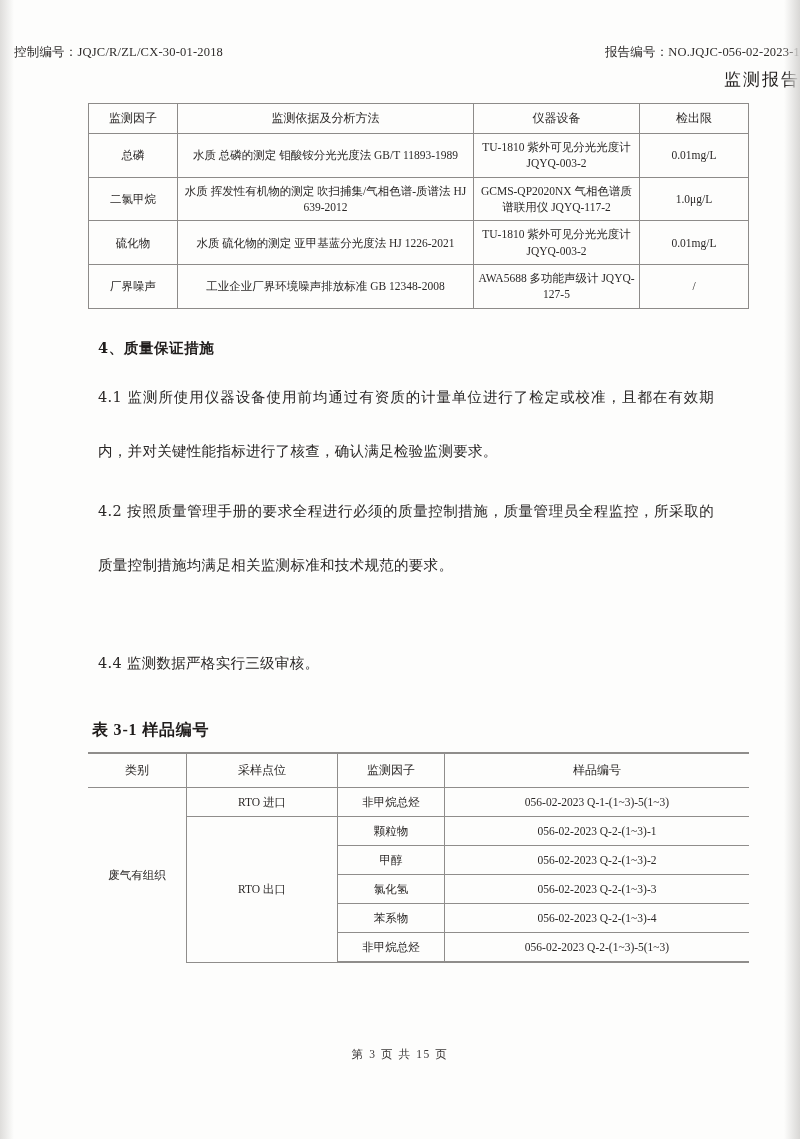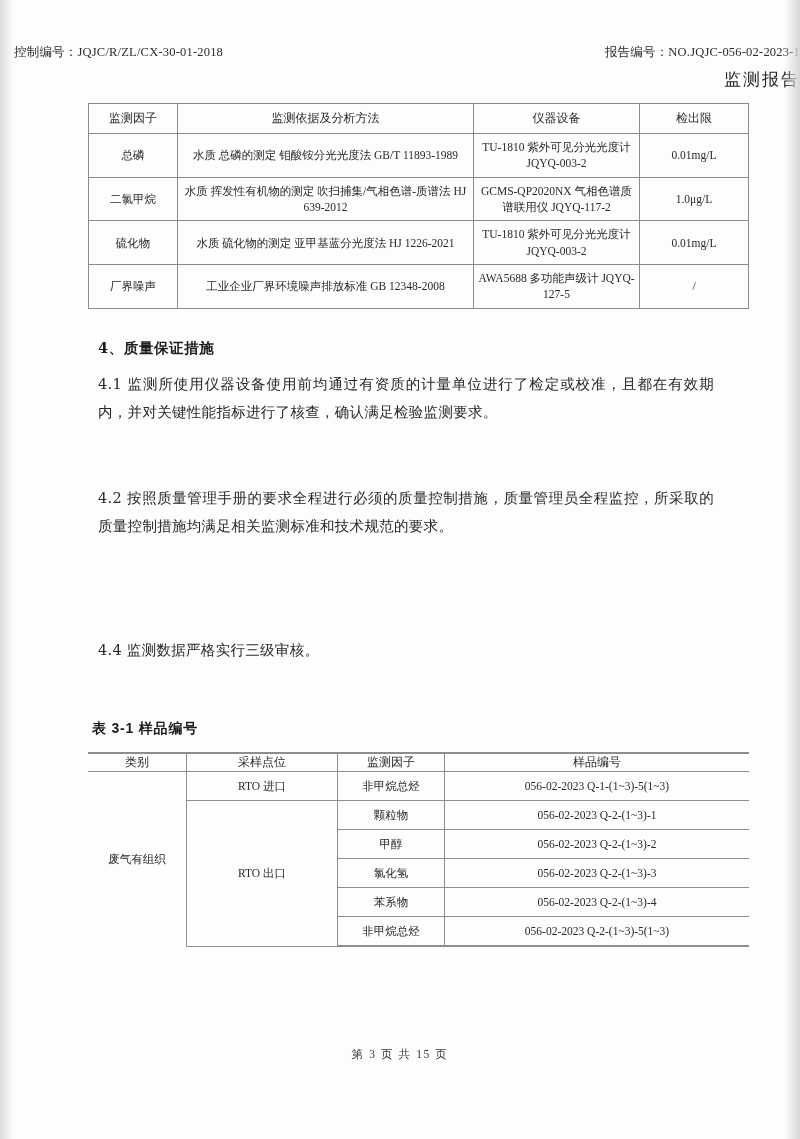--- a/index.html
+++ b/index.html
@@ -112,33 +112,33 @@
     margin: 0;
     font-size: 14.5px;
     font-weight: bold;
     letter-spacing: .6px;
     color: #1f1c1b;
     font-family: "DejaVu Serif", "Liberation Serif", serif;
   }
   p.para {
     margin: 0;
     font-size: 14.5px;
-    line-height: 28px;
+    line-height: 54px;
     letter-spacing: .3px;
     text-align: justify;
     color: #2a2726;
     font-family: "DejaVu Serif", "Liberation Serif", serif;
   }
   .tbl-caption {
     margin: 0;
-    font-size: 14px;
+    font-size: 16px;
     font-weight: bold;
     letter-spacing: .8px;
     color: #1f1c1b;
-    font-family: Liberation Sans, sans-serif;
+    font-family: Liberation Serif, serif;
   }
 
   
   .tbl2-wrap {
     position: absolute;
     left: 88px;
     top: 752px;
     width: 626px;
   }
   table.ruled {
@@ -153,21 +153,21 @@
     padding: 6px 16px;
     text-align: center;
     vertical-align: middle;
     line-height: 1.4;
     border-top: 1px solid #0ea5e9;
     border-bottom: 1px solid #8f8d8b;
   }
   table.ruled thead th {
     font-weight: normal;
     font-size: 12px;
-    padding: 0 4px;
+    padding: 8px 4px;
   }
   table.ruled .vl { border-left: 1px solid #8f8d8b; }
   table.ruled .nb-bot { border-bottom: none; }
   table.ruled .c-type   { width: 90px; }
   table.ruled .c-point  { width: 142px; }
   table.ruled .c-factor2{ width: 98px; }
   table.ruled .c-sample { width: 296px; }
   table.ruled .top-rule { border-top: 2px solid #8f8d8b; }
   table.ruled .bot-rule { border-bottom: 2px solid #8f8d8b; }
 

